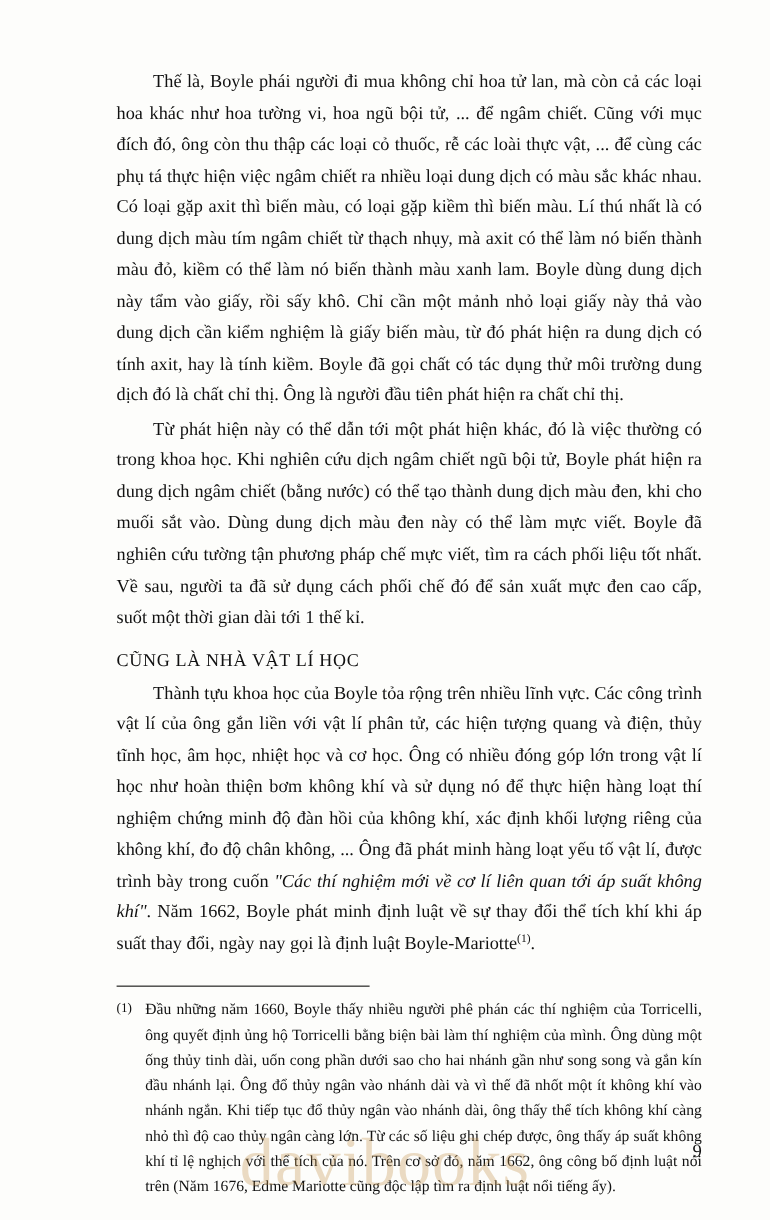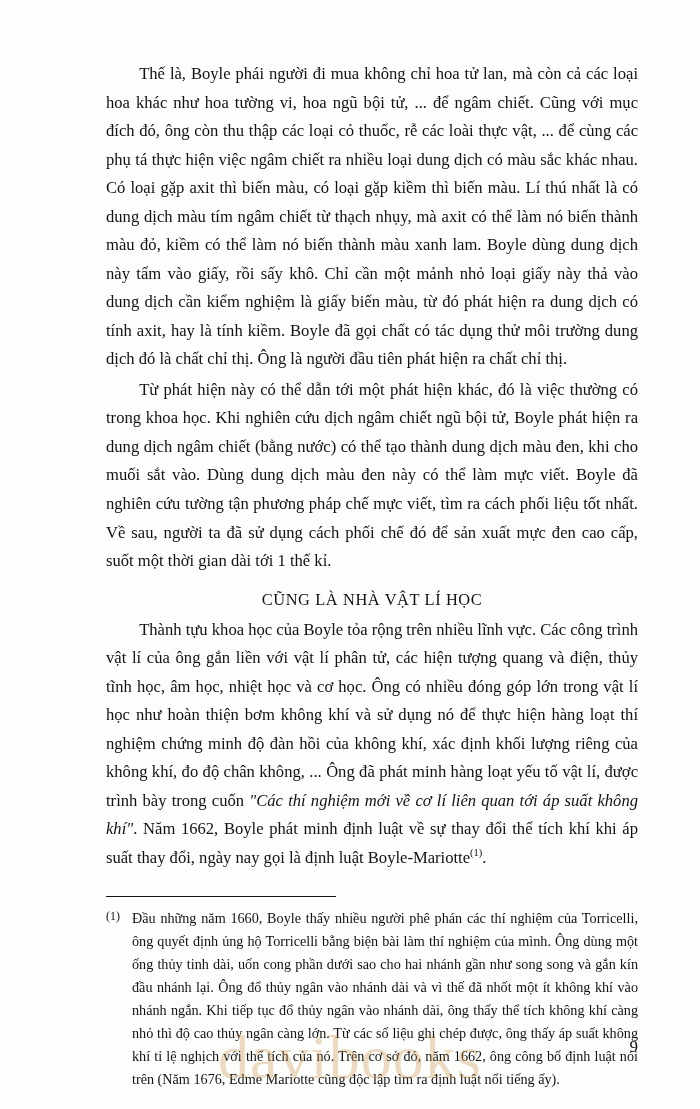--- a/index.html
+++ b/index.html
@@ -29,21 +29,21 @@
     text-justify: inter-word;
     font-size: 16.6px;
     line-height: 1.72;
     text-indent: 2.0em;
     hyphens: none;
   }
   .body-text p + p {
     margin-top: 2px;
   }
   .section-title {
-    text-align: center;
+    text-align: left;
     font-size: 16.4px;
     letter-spacing: 0.6px;
     margin: 14px 0 6px 0;
     font-family: "Liberation Serif", serif;
   }
   .ital {
     font-style: italic;
   }
   .fn-rule {
     width: 230px;

